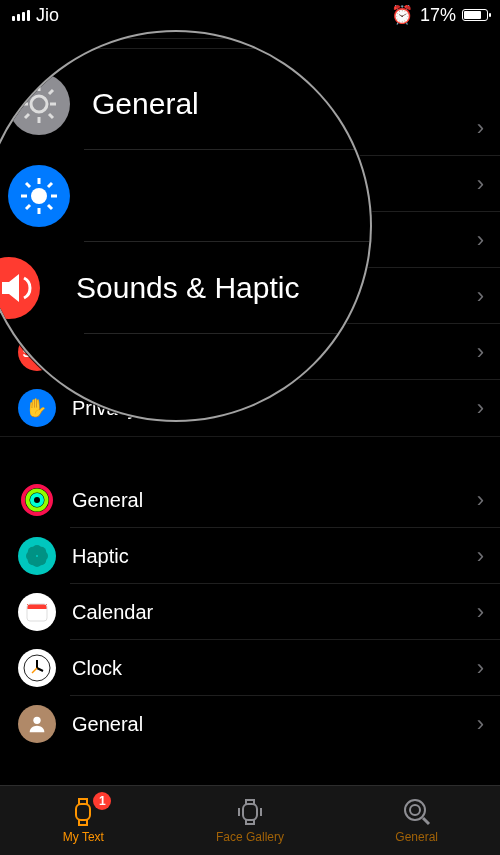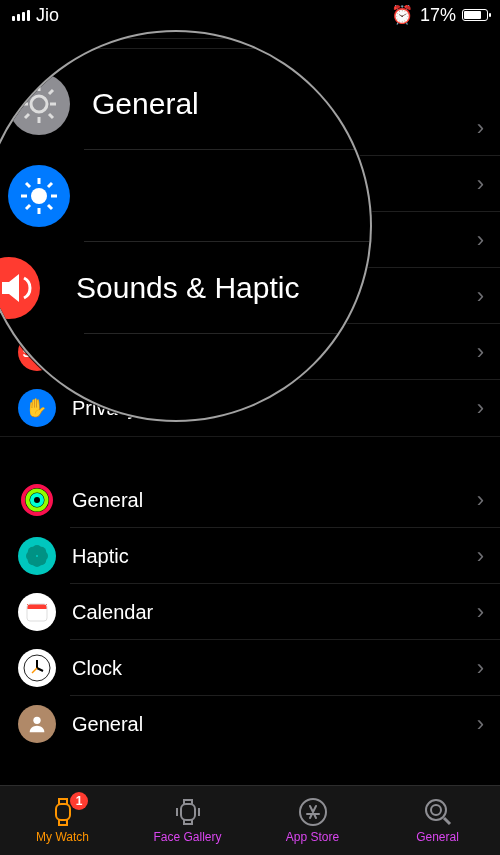--- a/index.html
+++ b/index.html
@@ -31,21 +31,21 @@
     .lens-inner { position:absolute; left:0; top:0; width:100%; }
     .lrow { display:flex; align-items:center; height:92px; padding-left:26px; position:relative; }
     .lrow .lsep { position:absolute; left:102px; right:0; bottom:0; height:1px; background:rgba(255,255,255,0.15); }
     .lrow .licon { width:62px; height:62px; border-radius:15px; margin-right:22px; display:flex; align-items:center; justify-content:center; flex-shrink:0; }
     .lrow .llabel { font-size:30px; font-weight:400; color:#fff; white-space:nowrap; }
     .ltopline { position:absolute; left:14px; right:0; top:6px; height:1px; background:rgba(255,255,255,0.12); }
     .ltopline2 { position:absolute; left:14px; right:0; top:16px; height:1px; background:rgba(255,255,255,0.12); }
 
     
     .tabbar { position:absolute; left:0; right:0; bottom:0; height:70px; background:#161616; border-top:1px solid rgba(255,255,255,0.1); display:flex; }
-    .tab { flex:1; display:flex; flex-direction:column; align-items:center; justify-content:center; gap:3px; color:#d946ef; font-size:12px; position:relative; }
+    .tab { flex:1; display:flex; flex-direction:column; align-items:center; justify-content:center; gap:3px; color:#a16207; font-size:12px; position:relative; }
     .tab.active { color:#ff9500; }
     .tab .ticon { width:30px; height:30px; display:flex; align-items:center; justify-content:center; }
     .tbadge { position:absolute; top:6px; left:56%; width:18px; height:18px; border-radius:9px; background:#ff3b30; color:#fff; font-size:12px; font-weight:600; display:flex; align-items:center; justify-content:center; }
 
     
     .bg-red{background:#ff3b30}.bg-blue{background:#007aff}.bg-teal{background:#00c7be}.bg-white{background:#fff;color:#000}
     .bg-rings{background:#000}
     .sos-text{font-size:13px;font-weight:700;letter-spacing:0.5px}
   </style>
 </head>
@@ -255,43 +255,34 @@
 
 <div class="tabbar">
   <div class="tab active">
     <div class="ticon">
       <svg width="24" height="30" viewBox="0 0 24 30" fill="none" stroke="#ff9500" stroke-width="2">
           <rect x="5" y="7" width="14" height="16" rx="5"></rect>
           <path d="M8 7V2h8v5M8 23v5h8v-5"></path>
         </svg>
     </div>
     <div class="tbadge">1</div>
-    <span>My Watch</span>
+    <span>My Text</span>
   </div>
   <div class="tab">
     <div class="ticon">
       <svg width="26" height="30" viewBox="0 0 26 30" fill="none" stroke="#8e8e93" stroke-width="2">
           <rect x="6" y="7" width="14" height="16" rx="5"></rect>
           <path d="M9 7V3h8v4M9 23v4h8v-4"></path>
           <path d="M2 11v8M24 11v8"></path>
         </svg>
     </div>
     <span>Face Gallery</span>
   </div>
   <div class="tab">
     <div class="ticon">
-      <svg width="28" height="28" viewBox="0 0 28 28">
-          <circle cx="14" cy="14" r="13" fill="none" stroke="#8e8e93" stroke-width="2"></circle>
-          <path d="M11 8l6 12M17 8l-6 12M8 16h12" stroke="#8e8e93" stroke-width="2" stroke-linecap="round"></path>
-        </svg>
-    </div>
-    <span>App Store</span>
-  </div>
-  <div class="tab">
-    <div class="ticon">
       <svg width="28" height="28" viewBox="0 0 28 28" fill="none" stroke="#8e8e93" stroke-width="2">
           <circle cx="12" cy="12" r="10"></circle>
           <circle cx="12" cy="12" r="5"></circle>
           <line x1="20" y1="20" x2="26" y2="26" stroke-width="3"></line>
         </svg>
     </div>
     <span>General</span>
   </div>
 </div>
 

